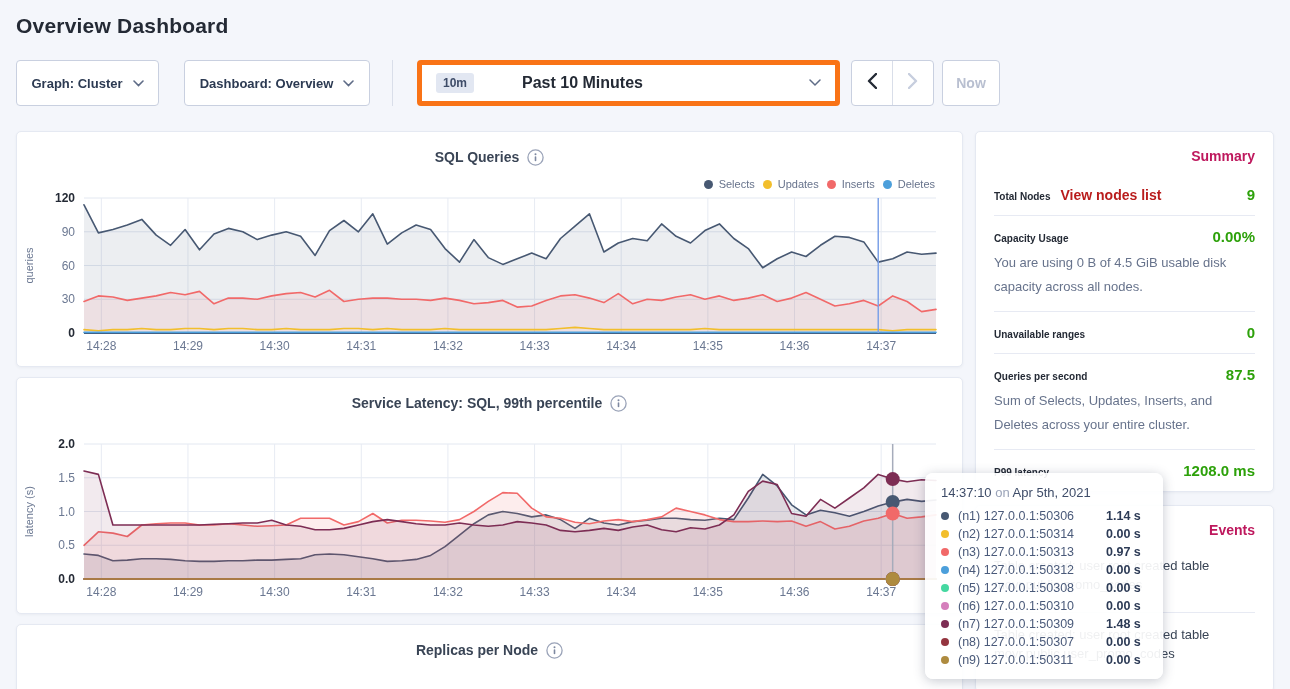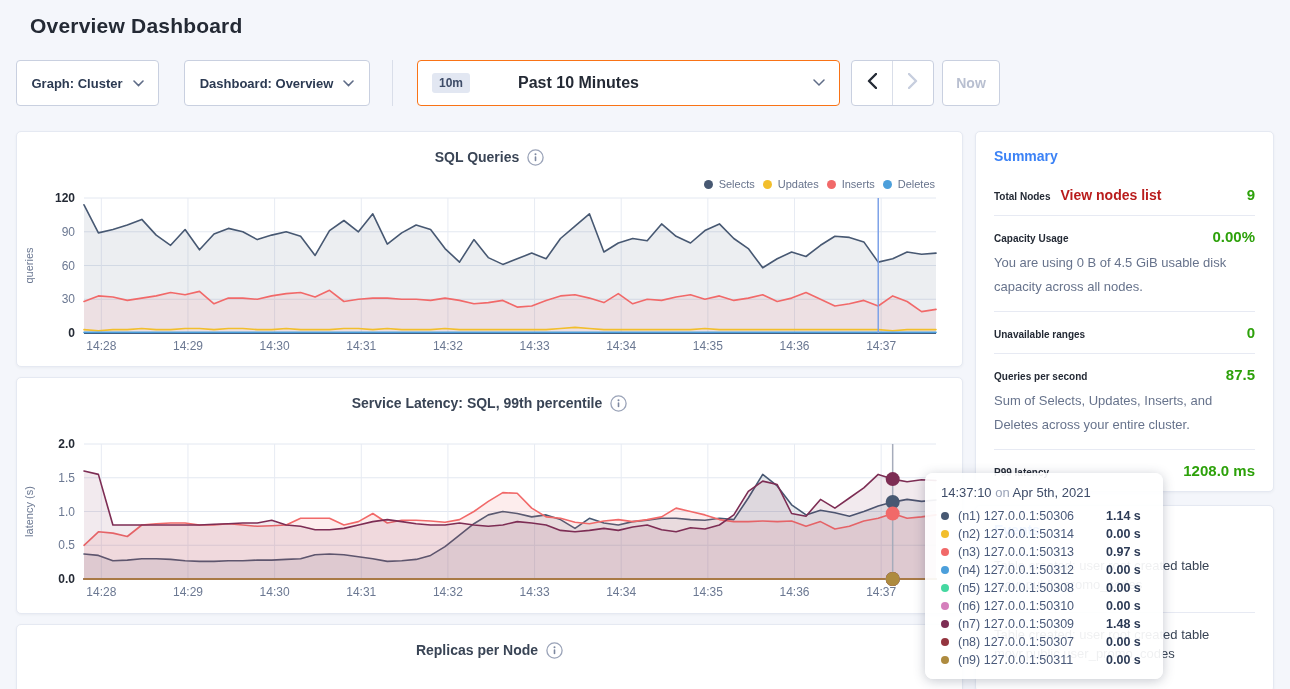--- a/index.html
+++ b/index.html
@@ -1,26 +1,26 @@
 <!DOCTYPE html>
 <html><head>
 <meta charset="utf-8">
 <style>
   html,body{margin:0;padding:0;background:#F4F6FB;}
   body{width:1290px;height:689px;overflow:hidden;font-family:"Liberation Sans","DejaVu Sans",sans-serif;color:#242A35;}
   .page{padding:0 16px;}
-  h1.page-title{margin:14px 14px 0;font-size:21px;font-weight:600;color:#242A35;letter-spacing:.2px;}
+  h1.page-title{margin:14px 0 0;font-size:21px;font-weight:600;color:#242A35;letter-spacing:.2px;}
   
   .toolbar{display:flex;align-items:stretch;height:46px;margin-top:22px;}
   .btn{box-sizing:border-box;display:flex;align-items:center;justify-content:center;background:#fff;border:1px solid #C9D0E0;border-radius:4px;cursor:pointer;}
   .dd{gap:10px;font-size:13px;font-weight:700;color:#2C3A52;}
   .dd-graph{width:143px;}
   .dd-dash{width:186px;margin-left:25px;}
   .vdiv{width:1px;background:#D9DEE9;margin-left:22px;}
-  .timepicker{box-sizing:border-box;width:423px;margin-left:24px;background:#fff;border:1px solid #f97316;border-radius:4px;display:flex;align-items:center;padding:0 14px;cursor:pointer;}
+  .timepicker{box-sizing:border-box;width:423px;margin-left:24px;background:#fff;border:5px solid #f97316;border-radius:4px;display:flex;align-items:center;padding:0 14px;cursor:pointer;}
   .time-badge{background:#E2E7F2;border-radius:3px;font-size:12px;font-weight:700;color:#3E4C68;padding:3px 7px;}
   .time-title{margin-left:14px;font-size:16px;font-weight:700;color:#242A35;padding-left:34px;}
   .timepicker .chev{margin-left:auto;}
   .arrow-group{display:flex;margin-left:11px;border:1px solid #C9D0E0;border-radius:4px;background:#fff;overflow:hidden;}
   .arrow-btn{width:40px;display:flex;align-items:center;justify-content:center;cursor:pointer;}
   .arrow-btn+.arrow-btn{border-left:1px solid #D9DEE9;}
   .btn-now{width:58px;margin-left:8px;font-size:14px;font-weight:700;color:#B8BFD0;}
   
   .layout{display:flex;gap:12px;margin-top:25px;align-items:flex-start;}
   .main-col{width:947px;flex:none;}
@@ -30,21 +30,21 @@
   .chart-title-row{display:flex;align-items:center;justify-content:center;gap:8px;height:22px;}
   .chart-title{font-size:14px;font-weight:700;color:#394455;}
   .legend{position:absolute;top:46px;right:27px;display:flex;gap:8px;}
   .legend-item{display:flex;align-items:center;gap:6px;font-size:11px;color:#67738C;cursor:pointer;}
   .ldot{width:9px;height:9px;border-radius:50%;}
   .chart-box{height:170px;margin-top:18px;}
   .card-replicas{height:180px;}
   
   .side-card{padding:0 18px;}
   .summary-card{height:361px;overflow:hidden;}
-  .side-head{text-align:left;font-size:14px;font-weight:700;color:#3b82f6;padding:16px 0 10px;}
+  .side-head{text-align:right;font-size:14px;font-weight:700;color:#be185d;padding:16px 0 10px;}
   .srow{padding:12px 0;border-top:1px solid #E7EAF3;}
   .srow-head{display:flex;align-items:baseline;}
   .srow-label{font-size:10px;font-weight:700;color:#242A35;}
   .srow-link{margin-left:10px;font-size:14px;font-weight:700;color:#b91c1c;text-decoration:none;cursor:pointer;}
   .srow-value{margin-left:auto;font-size:15px;font-weight:700;color:#2DA10A;}
   .srow-desc{margin-top:6px;font-size:13px;line-height:24px;color:#67738C;}
   .events-card{margin-top:13px;min-height:186px;padding-bottom:10px;}
   .event-item{padding:8px 0 18px;font-size:13px;line-height:19px;color:#394455;}
   .event-item+.event-item{border-top:1px solid #E7EAF3;padding-top:12px;}
   

